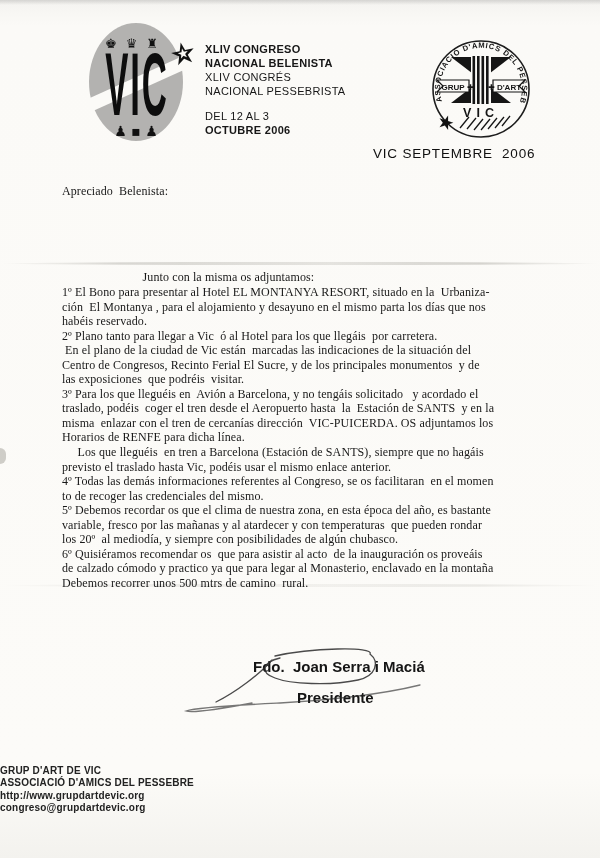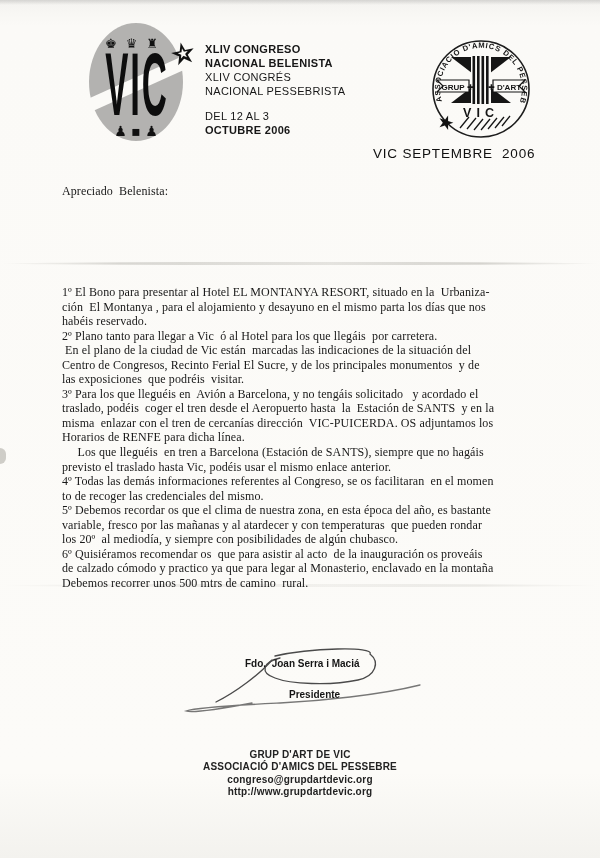--- a/index.html
+++ b/index.html
@@ -34,29 +34,29 @@
   }
   .salutation   { top:184px; }
   .intro        { top:212px; }
   .enclead      { top:270px; }
   .items        { top:285px; }
   .closing      { top:604px; }
   
   .sig-name, .sig-title {
     position:absolute;
     font-family:"Liberation Sans", sans-serif;
-    font-weight:bold; font-size:10px; color:#151515; white-space:pre;
+    font-weight:bold; font-size:15px; color:#151515; white-space:pre;margin-left:8px;
   }
   .sig-name  { left:245px; top:658px; }
   .sig-title { left:289px; top:689px; }
   .sig-svg { position:absolute; left:180px; top:640px; }
   
   .footer {
-    position:absolute; left:0; top:749px; width:600px;
-    text-align:center;
+    position:absolute; left:0; top:765px; width:600px;
+    text-align:left;
     font-family:"Liberation Sans", sans-serif;
     font-weight:bold; font-size:10px; line-height:12.3px;
     letter-spacing:.2px; color:#222;
   }
   
   .crease {
     position:absolute; left:0; width:100%; height:3px; pointer-events:none;
     background:linear-gradient(90deg, rgba(150,148,140,0) 0%, rgba(150,148,140,.35) 20%,
                rgba(160,158,150,.25) 55%, rgba(150,148,140,.38) 80%, rgba(150,148,140,0) 100%);
     border-radius:50%;
@@ -138,20 +138,21 @@
     </g>
   </svg>
 
   <div class="dateline">VIC SEPTEMBRE  2006</div>
 
   <div class="crease crease-1"></div>
   <div class="crease crease-2"></div>
   <div class="edge-smudge"></div>
 
   <div class="bodytext salutation">Apreciado  Belenista:</div>
+  <div class="bodytext enclead">                          Junto con la misma os adjuntamos:</div>
   <div class="bodytext items">1º El Bono para presentar al Hotel EL MONTANYA RESORT, situado en la  Urbaniza-
 ción  El Montanya , para el alojamiento y desayuno en el mismo parta los días que nos
 habéis reservado.
 2º Plano tanto para llegar a Vic  ó al Hotel para los que llegáis  por carretera.
  En el plano de la ciudad de Vic están  marcadas las indicaciones de la situación del
 Centro de Congresos, Recinto Ferial El Sucre, y de los principales monumentos  y de
 las exposiciones  que podréis  visitar.
 3º Para los que lleguéis en  Avión a Barcelona, y no tengáis solicitado   y acordado el
 traslado, podéis  coger el tren desde el Aeropuerto hasta  la  Estación de SANTS  y en la
 misma  enlazar con el tren de cercanías dirección  VIC-PUICERDA. OS adjuntamos los
@@ -173,17 +174,17 @@
     <g fill="none" stroke="#2c2c2c" stroke-width="1.3" stroke-linecap="round" opacity="0.85">
       <path d="M 95,16 C 130,8 195,6 190,14 C 200,22 196,36 178,40 C 150,46 110,44 95,38 C 80,33 82,22 100,18"></path>
       <path d="M 92,20 C 80,34 56,52 36,62"></path>
       <path d="M 240,45 C 200,55 140,61 100,63 C 60,65 18,67 6,71 C 12,73 40,69 72,63" opacity="0.75"></path>
     </g>
   </svg>
 
   <div class="footer">
     <div>GRUP D'ART DE VIC</div>
     <div>ASSOCIACIÓ D'AMICS DEL PESSEBRE</div>
+    <div>http://www.grupdartdevic.org</div>
     <div>congreso@grupdartdevic.org</div>
-    <div>http://www.grupdartdevic.org</div>
   </div>
 
 </div>
 
 </body></html>

